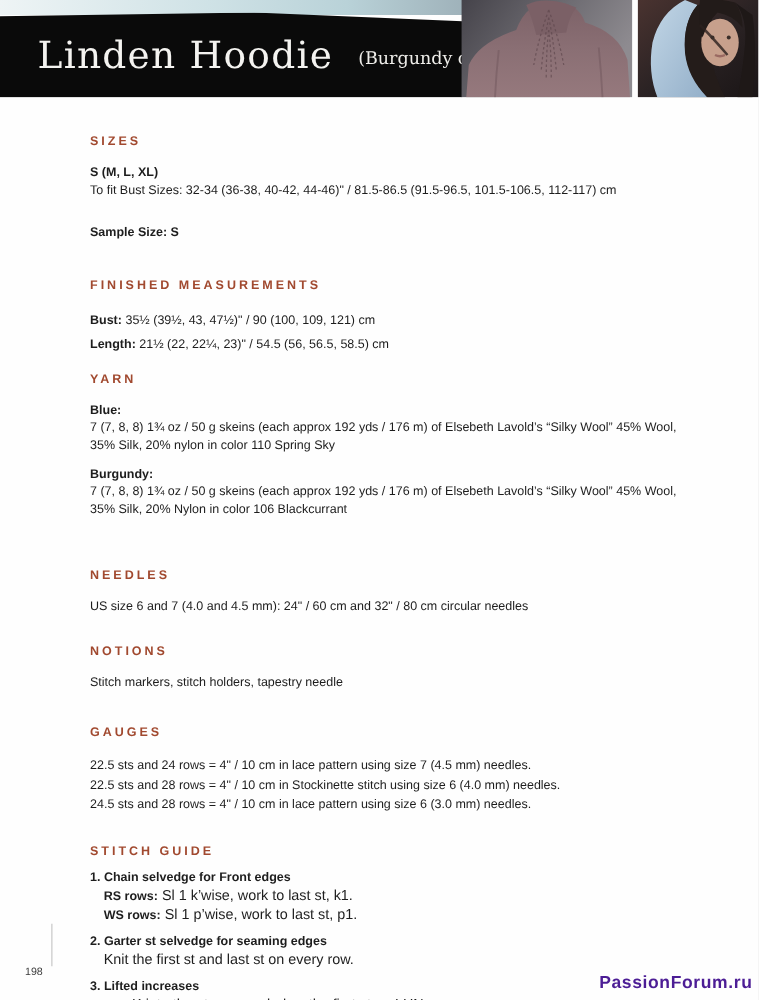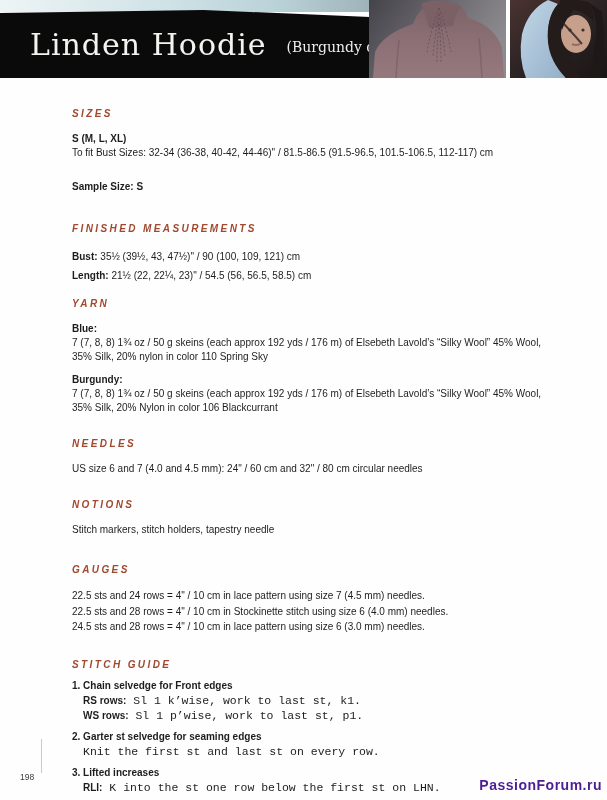--- a/index.html
+++ b/index.html
@@ -17,28 +17,28 @@
   .subtitle{font-family:"DejaVu Serif","Liberation Serif",serif;font-size:14px;color:#efeeea;
             white-space:nowrap;padding-top:6px;}
 
   .photo{position:absolute;top:0;height:78px;overflow:hidden;}
   .photo-left{left:369px;width:137px;}
   .photo-right{left:510px;width:97px;}
   .photo svg{display:block;}
 
   
   .content{position:absolute;left:72px;top:99px;width:486px;font-size:10px;line-height:14px;}
-  .sec-heading{font-size:10px;font-weight:bold;letter-spacing:2.4px;color:#a1492f;font-style:italic;}
+  .sec-heading{font-size:10px;font-weight:bold;letter-spacing:2.4px;color:#a1492f;}
   .b{font-weight:bold;}
   .m-line{line-height:19px;}
   .gap-xs{margin-top:20px;}
   .gap-s{margin-top:11px;}
   .gap-m{margin-top:12px;}
   .gap-l{margin-top:28px;}
-  .serif{font-family:Liberation Mono, monospace;font-size:11.5px;}
+  .serif{font-family:Liberation Sans, sans-serif;font-size:11.5px;}
   .sg-item{margin-top:7px;}
   .sg-title{font-weight:bold;}
   .sg-row{margin-left:11px;line-height:15px;}
   .gauge-line{line-height:15.5px;}
 
   
   .page-num{position:absolute;left:20px;top:772px;font-size:8.5px;color:#3a3a3a;}
   .page-rule{position:absolute;left:41px;top:739px;width:1px;height:34px;background:#c9c9c9;}
   .watermark{position:absolute;right:5px;top:777px;font-size:14px;font-weight:bold;
              color:#4c1d95;text-shadow:0 1px 0 #ffffff;letter-spacing:0.5px;}
@@ -119,21 +119,21 @@
     </div>
 
     <div class="gap-m">
       <div class="sec-heading">YARN</div>
       <div class="b gap-s">Blue:</div>
       <div>7 (7, 8, 8) 1¾ oz / 50 g skeins (each approx 192 yds / 176 m) of Elsebeth Lavold’s “Silky Wool” 45% Wool, 35% Silk, 20% nylon in color 110 Spring Sky</div>
       <div class="b" style="margin-top:9px">Burgundy:</div>
       <div>7 (7, 8, 8) 1¾ oz / 50 g skeins (each approx 192 yds / 176 m) of Elsebeth Lavold’s “Silky Wool” 45% Wool, 35% Silk, 20% Nylon in color 106 Blackcurrant</div>
     </div>
 
-    <div style="margin-top:22px">
+    <div style="margin-top:39px">
       <div class="sec-heading">NEEDLES</div>
       <div class="gap-s">US size 6 and 7 (4.0 and 4.5 mm): 24" / 60 cm and 32" / 80 cm circular needles</div>
     </div>
 
     <div style="margin-top:22px">
       <div class="sec-heading">NOTIONS</div>
       <div class="gap-s">Stitch markers, stitch holders, tapestry needle</div>
     </div>
 
     <div style="margin-top:26px">

